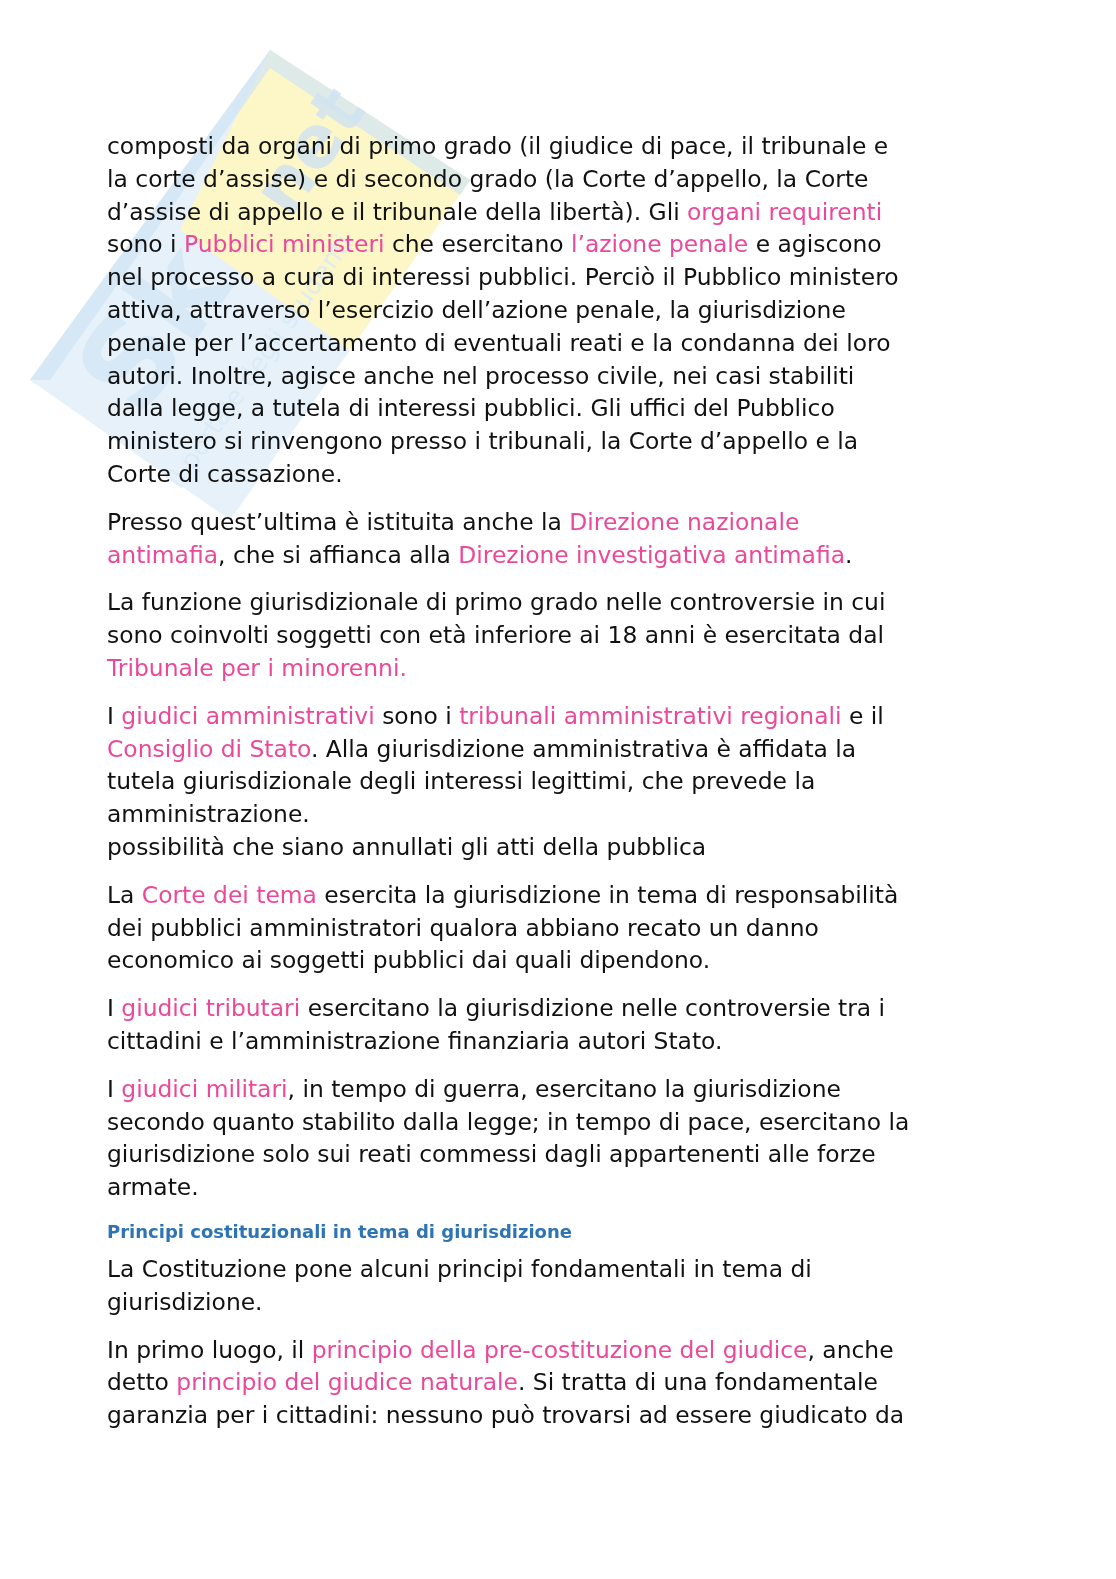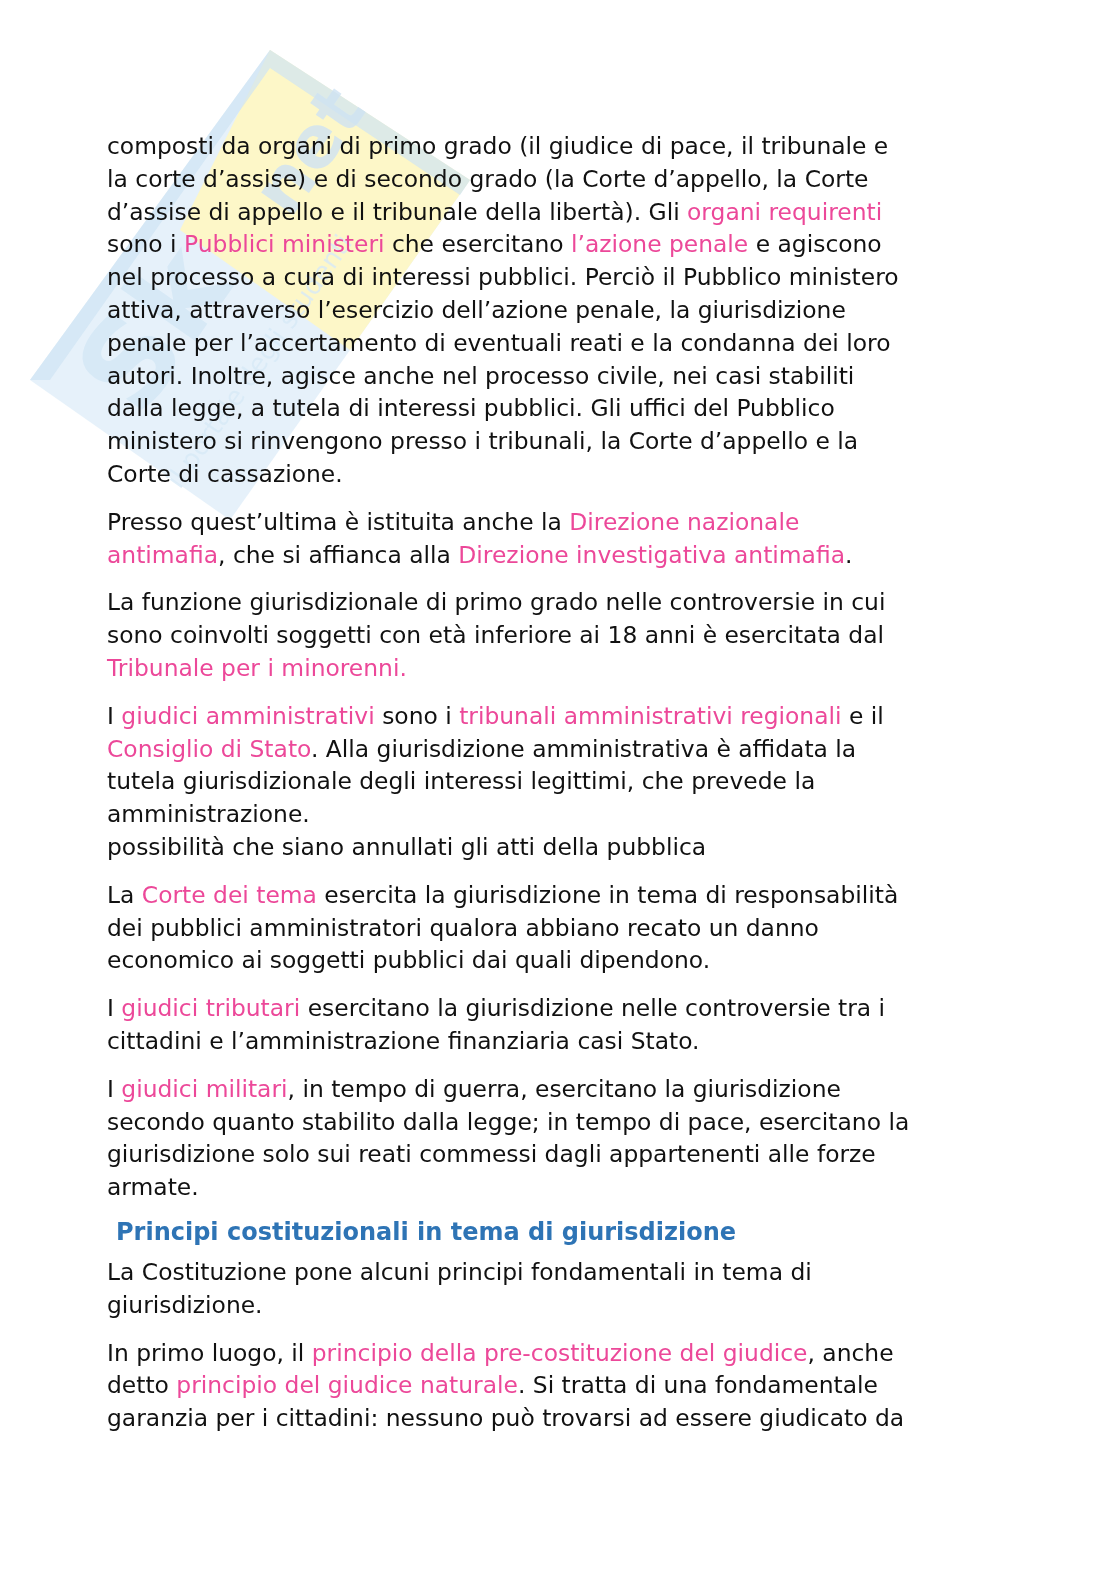--- a/index.html
+++ b/index.html
@@ -6,22 +6,22 @@
   body { width: 1116px; height: 1579px; position: relative; overflow: hidden; }
   .page { position: absolute; left: 0; top: 0; width: 1116px; height: 1579px; background: #fff; }
   .watermark { position: absolute; left: 20px; top: 20px; width: 460px; height: 520px; z-index: 0; pointer-events: none; }
   .content {
     position: absolute; left: 107px; top: 130px; width: 900px; z-index: 1;
     font-family: "DejaVu Sans", sans-serif; font-size: 23.4px; line-height: 32.8px; color: #111;
   }
   .para { margin: 0 0 15px 0; }
   .line { display: block; white-space: nowrap; }
   .hl { color: #ec4899; }
-  .heading { color: #2e74b5; font-size: 24px; line-height: 30px; margin: 9px; white-space: nowrap; }
-  .para.after-heading { margin-top: 0; }
+  .heading { color: #2e74b5; font-size: 18px; line-height: 30px; margin: 0; white-space: nowrap; }
+  .para.after-heading { margin-top: 6px; }
 </style>
 </head>
 <body>
 
 <div class="page">
 
   <svg class="watermark" viewBox="0 0 460 520">
 
     <polygon points="250,30 450,160 210,500 10,360" fill="#e3f0fa" opacity="0.9"></polygon>
     <polygon points="250,30 450,160 330,330 160,210" fill="#fff7c2" opacity="0.9"></polygon>
@@ -61,21 +61,21 @@
         <span class="line"><span>amministrazione.</span></span>
         <span class="line"><span>possibilità che siano annullati gli atti della pubblica</span></span>
       </p>
       <p class="para">
         <span class="line"><span>La </span><span class="hl">Corte dei tema</span><span> esercita la giurisdizione in tema di responsabilità</span></span>
         <span class="line"><span>dei pubblici amministratori qualora abbiano recato un danno</span></span>
         <span class="line"><span>economico ai soggetti pubblici dai quali dipendono.</span></span>
       </p>
       <p class="para">
         <span class="line"><span>I </span><span class="hl">giudici tributari</span><span> esercitano la giurisdizione nelle controversie tra i</span></span>
-        <span class="line"><span>cittadini e l’amministrazione finanziaria casi Stato.</span></span>
+        <span class="line"><span>cittadini e l’amministrazione finanziaria autori Stato.</span></span>
       </p>
       <p class="para">
         <span class="line"><span>I </span><span class="hl">giudici militari</span><span>, in tempo di guerra, esercitano la giurisdizione</span></span>
         <span class="line"><span>secondo quanto stabilito dalla legge; in tempo di pace, esercitano la</span></span>
         <span class="line"><span>giurisdizione solo sui reati commessi dagli appartenenti alle forze</span></span>
         <span class="line"><span>armate.</span></span>
       </p>
       <h2 class="heading" style="margin-top: -2px;">Principi costituzionali in tema di giurisdizione</h2>
       <p class="para after-heading">
         <span class="line"><span>La Costituzione pone alcuni principi fondamentali in tema di</span></span>

